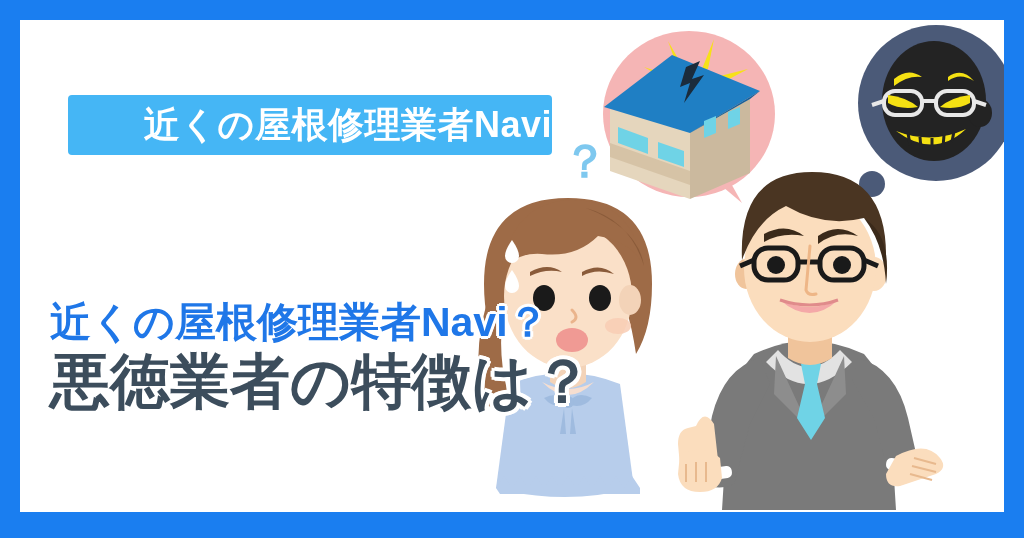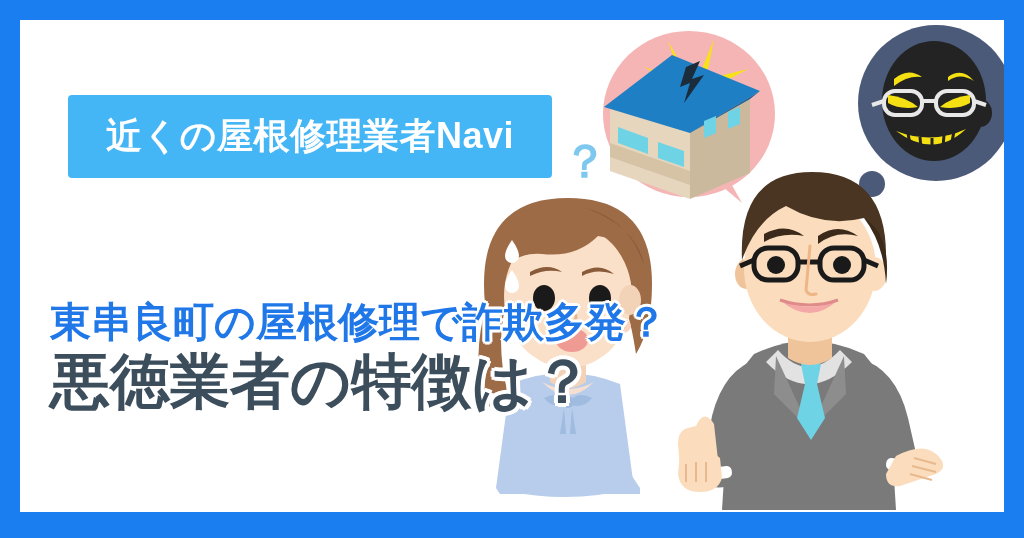--- a/index.html
+++ b/index.html
@@ -24,26 +24,26 @@
     background: #ffffff;
     overflow: hidden;
   }
 
   
   #badge {
     position: absolute;
     left: 48px;
     top: 75px;
     width: 484px;
-    height: 83px;
+    height: 60px;
     background: #45b6f5;
     border-radius: 4px;
     display: flex;
     align-items: center;
-    justify-content: center;
+    justify-content: flex-end;
     box-sizing: border-box;
     z-index: 40;
   }
   #badge-label {
     color: #ffffff;
     font-size: 36px;
     font-weight: bold;
     letter-spacing: 0.5px;
     white-space: nowrap;
   }
@@ -297,18 +297,18 @@
       </svg>
     </div>
 
     <div id="badge">
       <span id="badge-label">近くの屋根修理業者Navi</span>
     </div>
 
     <div id="badge-qmark">？</div>
 
     <div id="headline">
-      <div id="subtitle">東串良町の屋根修理で詐欺多発？</div>
+      <div id="subtitle">近くの屋根修理業者Navi？</div>
       <div id="maintitle">悪徳業者の特徴は？</div>
     </div>
 
   </div>
 </div>
 
 </body></html>

